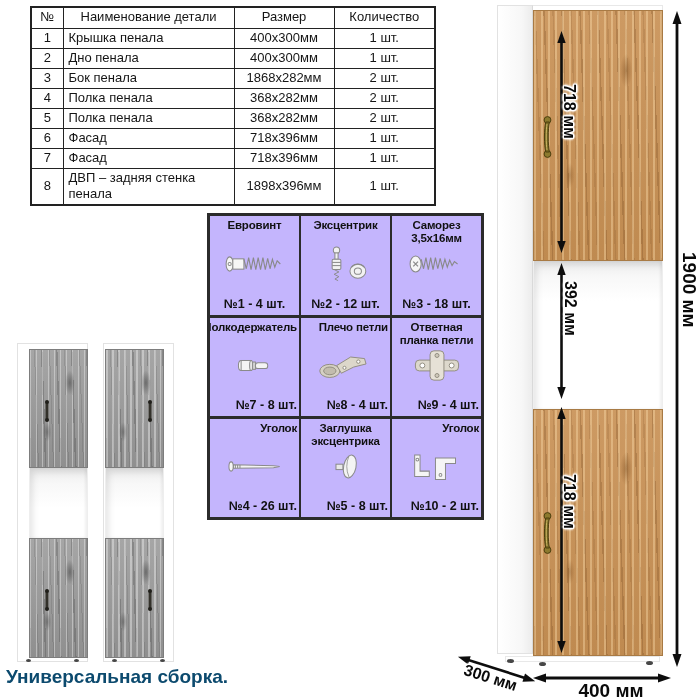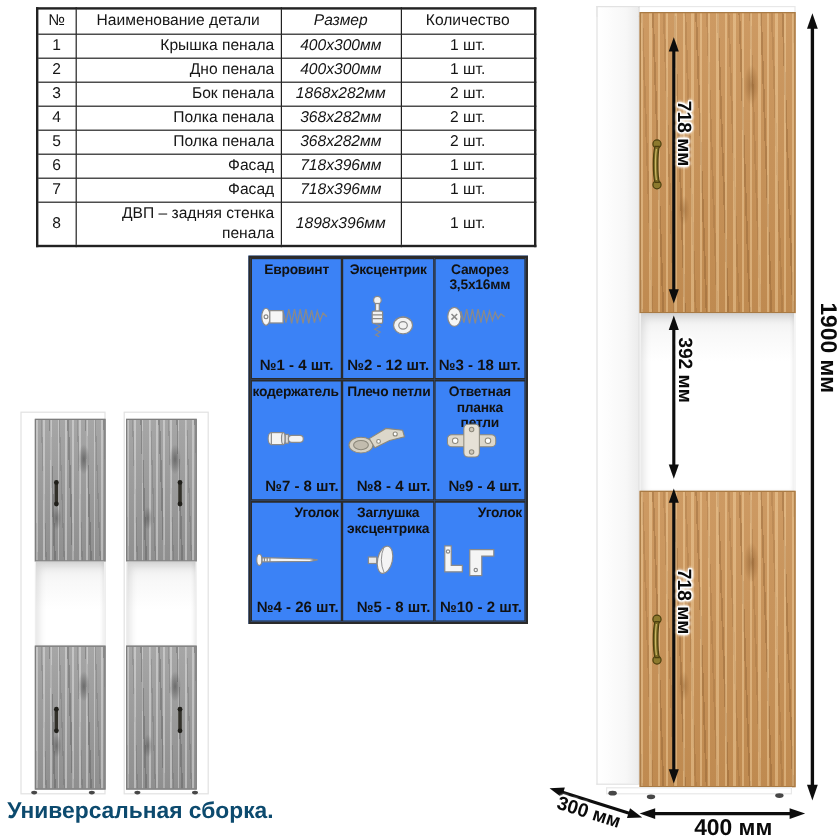--- a/index.html
+++ b/index.html
@@ -14,29 +14,29 @@
     position:absolute; left:30px; top:6px;
     border-collapse:collapse; font-size:13px; color:#151515;
     border:2px solid #222;
   }
   .parts-table th, .parts-table td {
     border:1px solid #222; padding:1px 5px; line-height:1.3; height:20px;
     font-weight:normal; vertical-align:middle;
   }
   .parts-table th { text-align:center; height:21px; }
   .col-num  { width:32px;  text-align:center; }
-  .col-name { width:171px; text-align:right; }
-  .col-size { width:100px; text-align:center;font-style:italic; }
-  .col-qty  { width:112px;  text-align:center; }
+  .col-name { width:171px; text-align:left; }
+  .col-size { width:100px; text-align:center; }
+  .col-qty  { width:101px;  text-align:center; }
 
   
   .hw-grid {
-    position:absolute; left:207px; top:213px; width:233px;
+    position:absolute; left:207px; top:213px; width:277px;
     display:grid; grid-template-columns:repeat(3,1fr); grid-auto-rows:101px;
-    border:2px solid #2b2b2b; background:#3b82f6;
+    border:2px solid #2b2b2b; background:#c4b5fd;
   }
   .hw-cell {
     border:1px solid #2b2b2b; display:flex; flex-direction:column; align-items:center;
     padding:3px 2px 2px 2px; overflow:hidden;
   }
   .hw-cell.rowsep { border-top:2px solid #2b2b2b;align-items:flex-end; }
   .hw-title {
     font-size:11.5px; font-weight:bold; text-align:center; line-height:1.15;
     min-height:26px; letter-spacing:-0.2px;
   }

